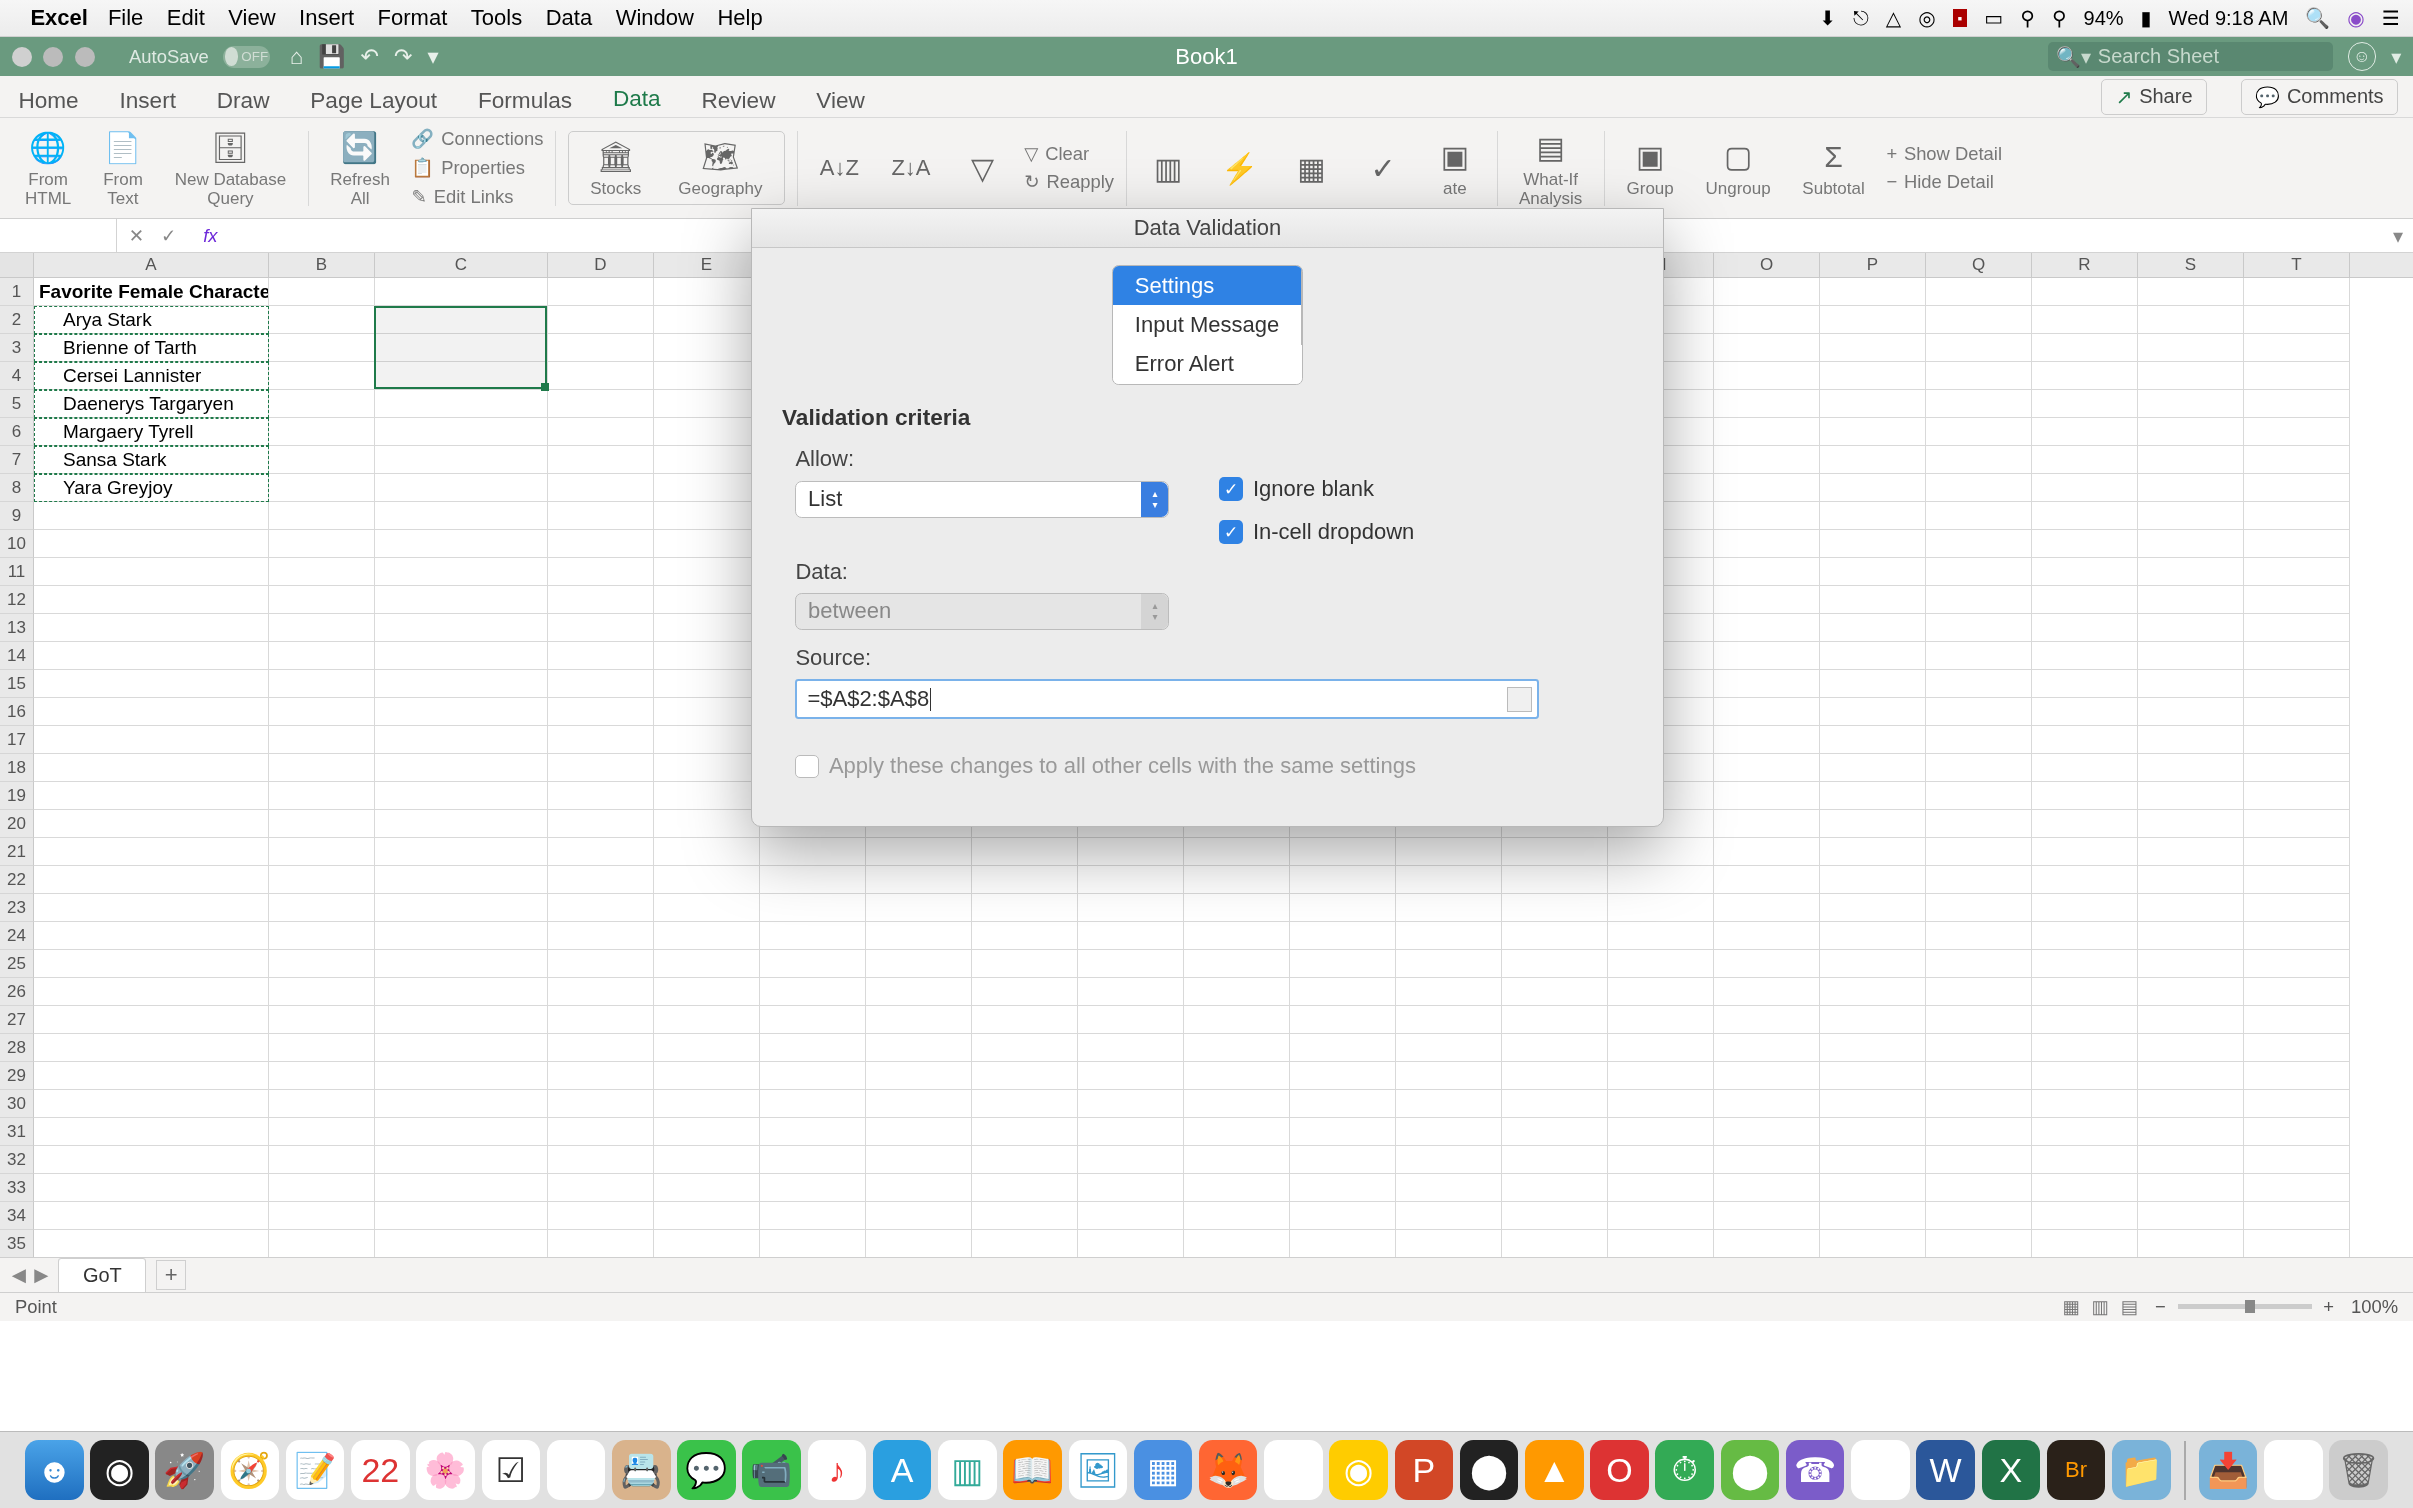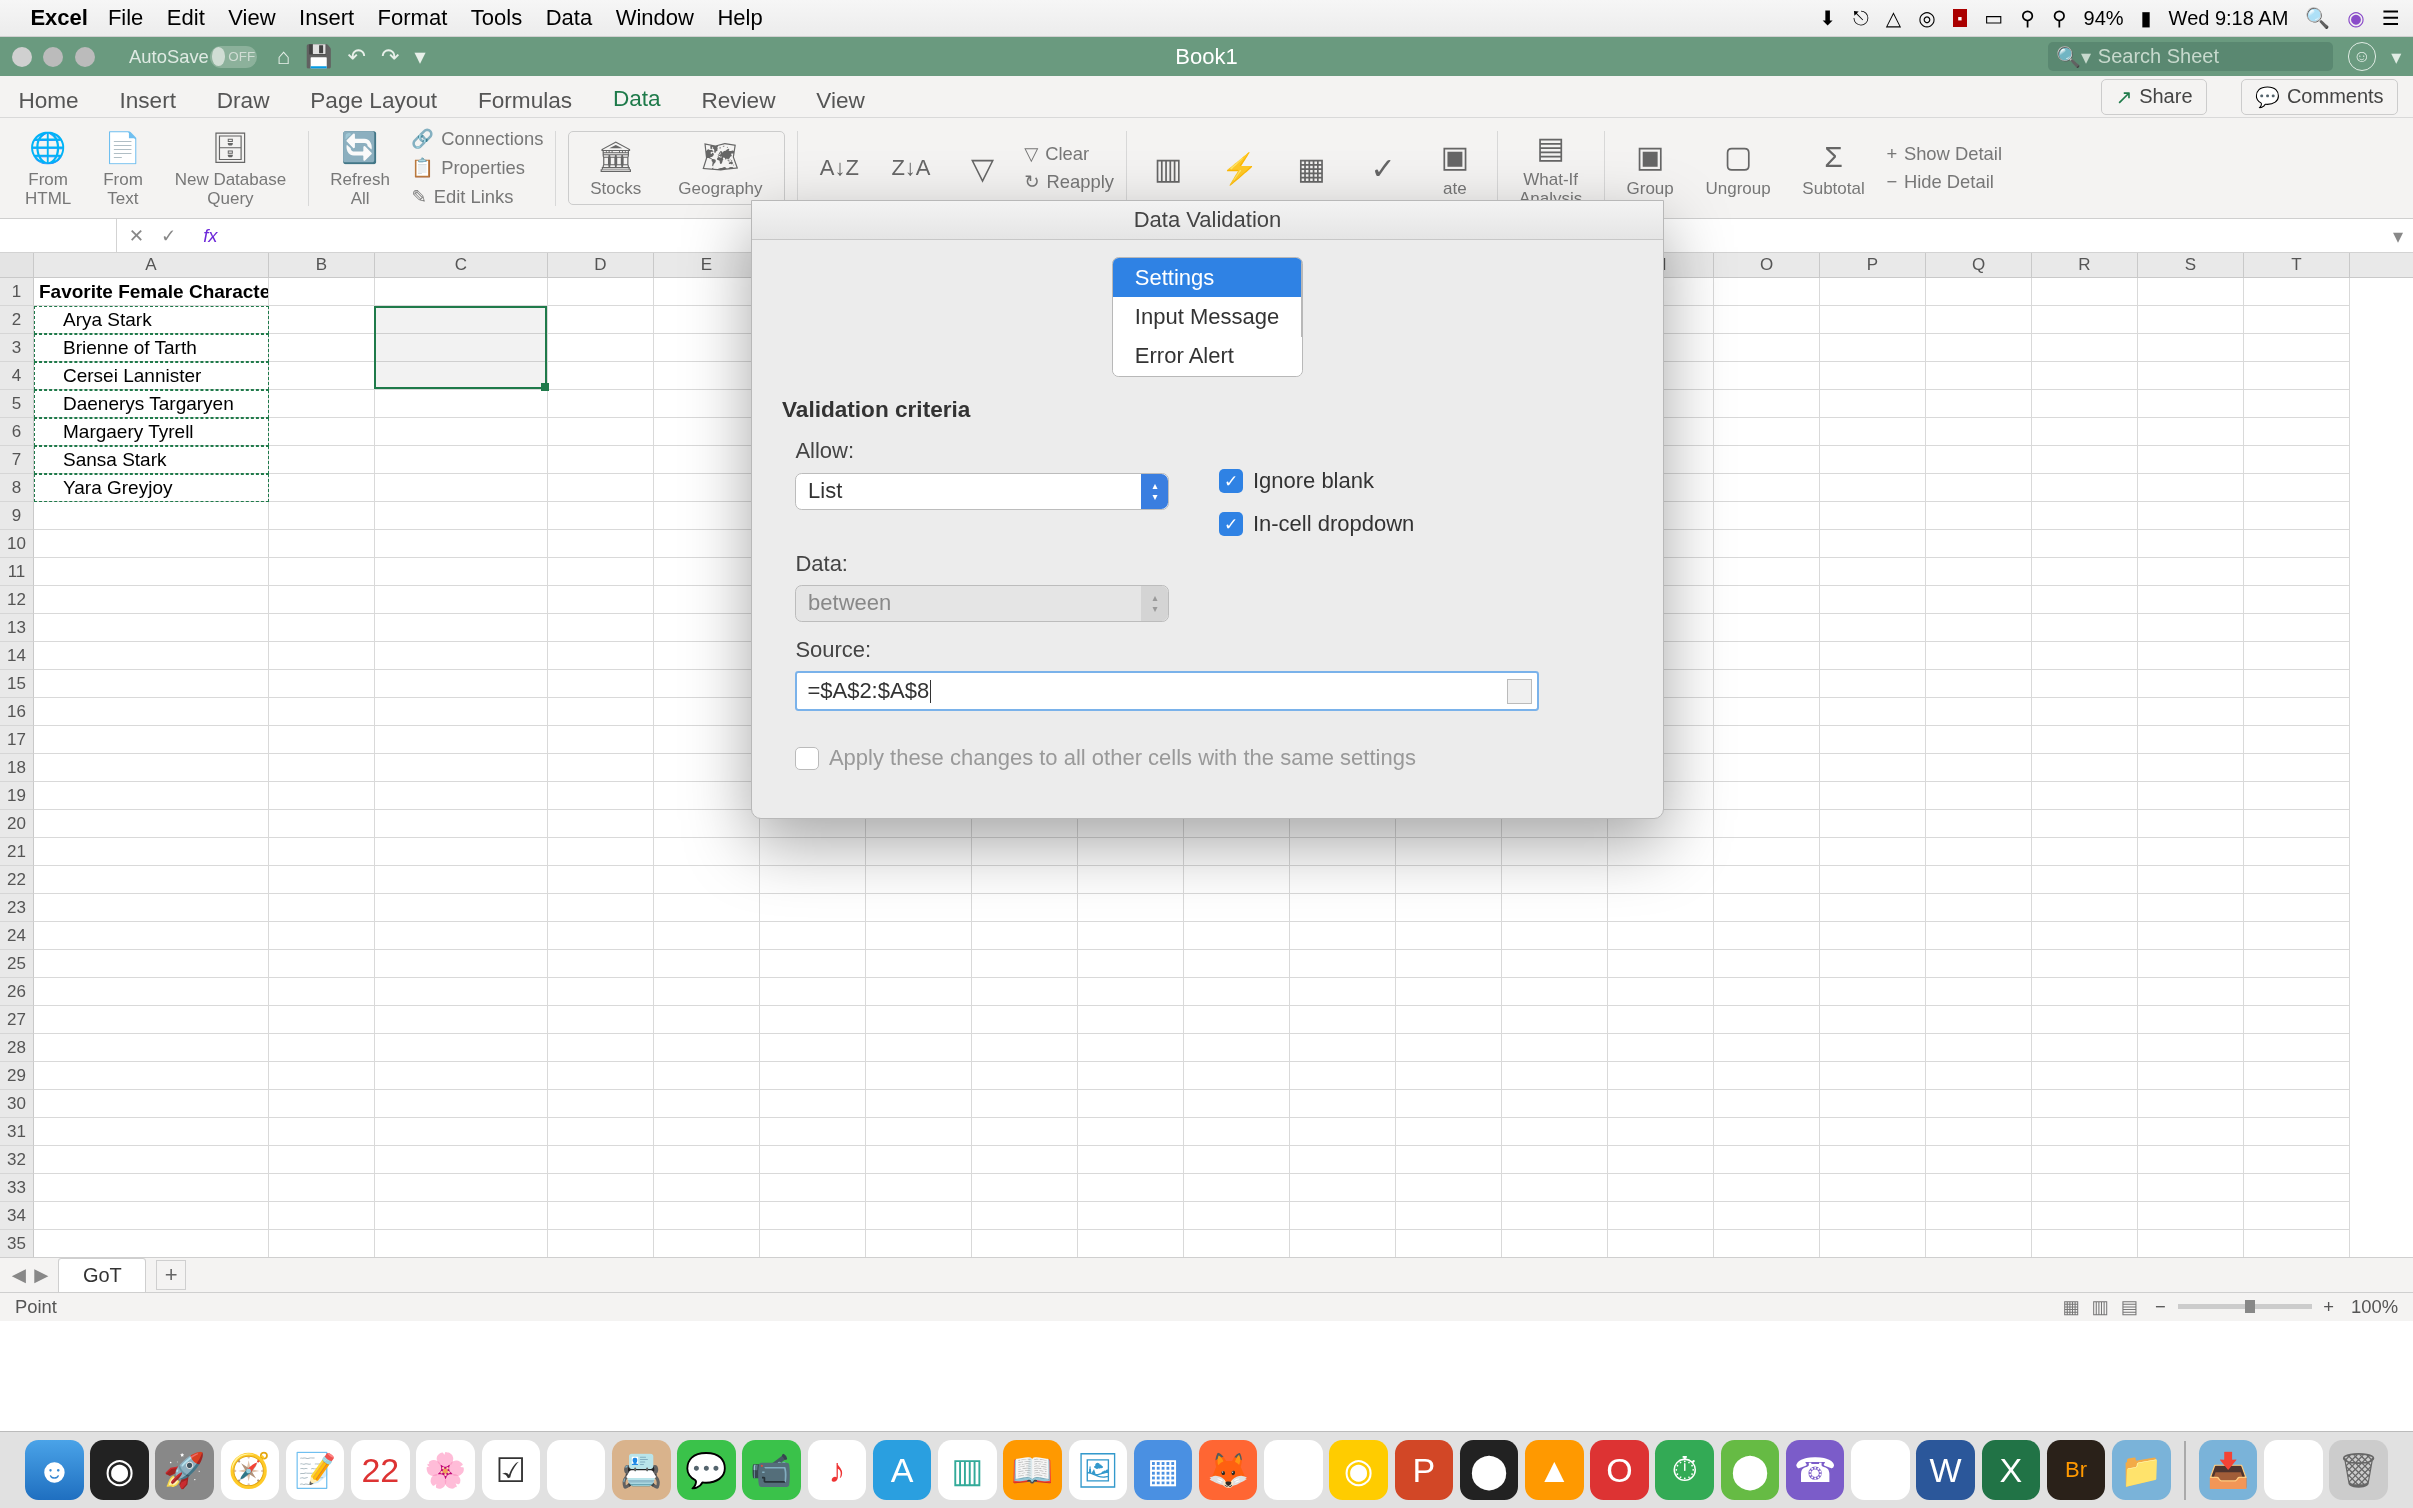--- a/index.html
+++ b/index.html
@@ -12,21 +12,21 @@
 .mac-menubar .menu-item { margin-right: 23.5px; }
 .mac-menubar .spacer { flex: 1; }
 .mac-menubar .right-icons { display: flex; align-items: center; gap: 17px; }
 .mac-menubar .right-icons span { font-size: 20px; }
 
 
 .titlebar { height: 39px; background: #6a9a7f; display: flex; align-items: center; padding: 0 11.7px; color: #fff; position: relative; }
 .traffic-lights { display: flex; gap: 11.7px; }
 .light { width: 20px; height: 20px; border-radius: 50%; background: #bbb; }
 .light.close { background: #d0d0d0; }
-.autosave { margin-left: 34px; display: flex; align-items: center; gap: 1px; color: #dfeae3; font-size: 18.4px; }
+.autosave { margin-left: 34px; display: flex; align-items: center; gap: 14px; color: #dfeae3; font-size: 18.4px; }
 .switch { width: 47px; height: 22px; border-radius: 11px; background: #8cb19b; display: flex; align-items: center; padding: 1.7px; }
 .switch-knob { width: 18.4px; height: 18.4px; border-radius: 50%; background: #d0ddd4; }
 .switch-lbl { font-size: 13.4px; color: #d0ddd4; margin-left: 3.4px; }
 .qa-icons { display: flex; gap: 15px; margin-left: 20px; color: #e8f0ea; font-size: 22px; }
 .title-center { position: absolute; left: 50%; transform: translateX(-50%); font-size: 22px; color: #fff; }
 .title-right { margin-left: auto; display: flex; align-items: center; gap: 15px; }
 .search-sheet { width: 285px; height: 28.5px; background: #5a8871; border-radius: 5px; display: flex; align-items: center; padding: 0 8.4px; color: #c7d9cd; font-size: 20px; }
 .share-circle { width: 28.5px; height: 28.5px; border: 1.7px solid #e0ece4; border-radius: 50%; display: flex; align-items: center; justify-content: center; color: #e0ece4; font-size: 17px; }
 
 
@@ -81,21 +81,21 @@
 .status-bar .view-icons { display: flex; gap: 11.7px; color: #777; }
 .zoom-slider { width: 134px; height: 5px; background: #ccc; margin: 0 11.7px; position: relative; }
 .zoom-slider .knob { position: absolute; width: 10px; height: 13.4px; background: #888; top: -4.2px; left: 50%; }
 
 
 .dock { position: absolute; bottom: 0; left: 0; right: 0; height: 77px; background: rgba(220,220,220,0.85); border-top: 0.8px solid #bbb; display: flex; align-items: center; padding: 0 25px; gap: 6.7px; }
 .dock-item { width: 60px; height: 60px; border-radius: 13.4px; display: flex; align-items: center; justify-content: center; font-size: 34px; color: #fff; }
 .dock-sep { width: 1.7px; height: 59px; background: #aaa; margin: 0 6.7px; }
 
 
-.dialog-backdrop { position: absolute; top: 200px; left: 751px; width: 913px; background: #ececec; border: 0.8px solid #b8b8b8; border-radius: 0 0 10px 10px; box-shadow: 0 25px 67px rgba(0,0,0,0.35); }
+.dialog-backdrop { position: absolute; top: 208px; left: 751px; width: 913px; background: #ececec; border: 0.8px solid #b8b8b8; border-radius: 0 0 10px 10px; box-shadow: 0 25px 67px rgba(0,0,0,0.35); }
 .dialog-title { height: 39px; display: flex; align-items: center; justify-content: center; font-size: 22px; color: #444; background: linear-gradient(#f3f3f3,#e5e5e5); border-bottom: 0.8px solid #c7c7c7; border-radius: 0; }
 .dialog-body { padding: 17px 30px 22px; }
 .dialog-tabs { display: flex; justify-content: center; margin-bottom: 20px; }
 .seg { border: 0.8px solid #b8b8b8; display: flex; border-radius: 6.7px; overflow: hidden; flex-direction: column; }
 .seg-item { padding: 6.7px 22px; font-size: 22px; background: #fff; color: #333; border-right: 0.8px solid #b8b8b8; }
 .seg-item:last-child { border-right: none; }
 .seg-item.active { background: #2f82e4; color: #fff; }
 .criteria-title { font-size: 22.6px; font-weight: 700; color: #333; margin-bottom: 15px; }
 .form-row { display: flex; gap: 50px; margin-bottom: 13.4px; }
 .form-col { display: flex; flex-direction: column; gap: 8.4px; }

